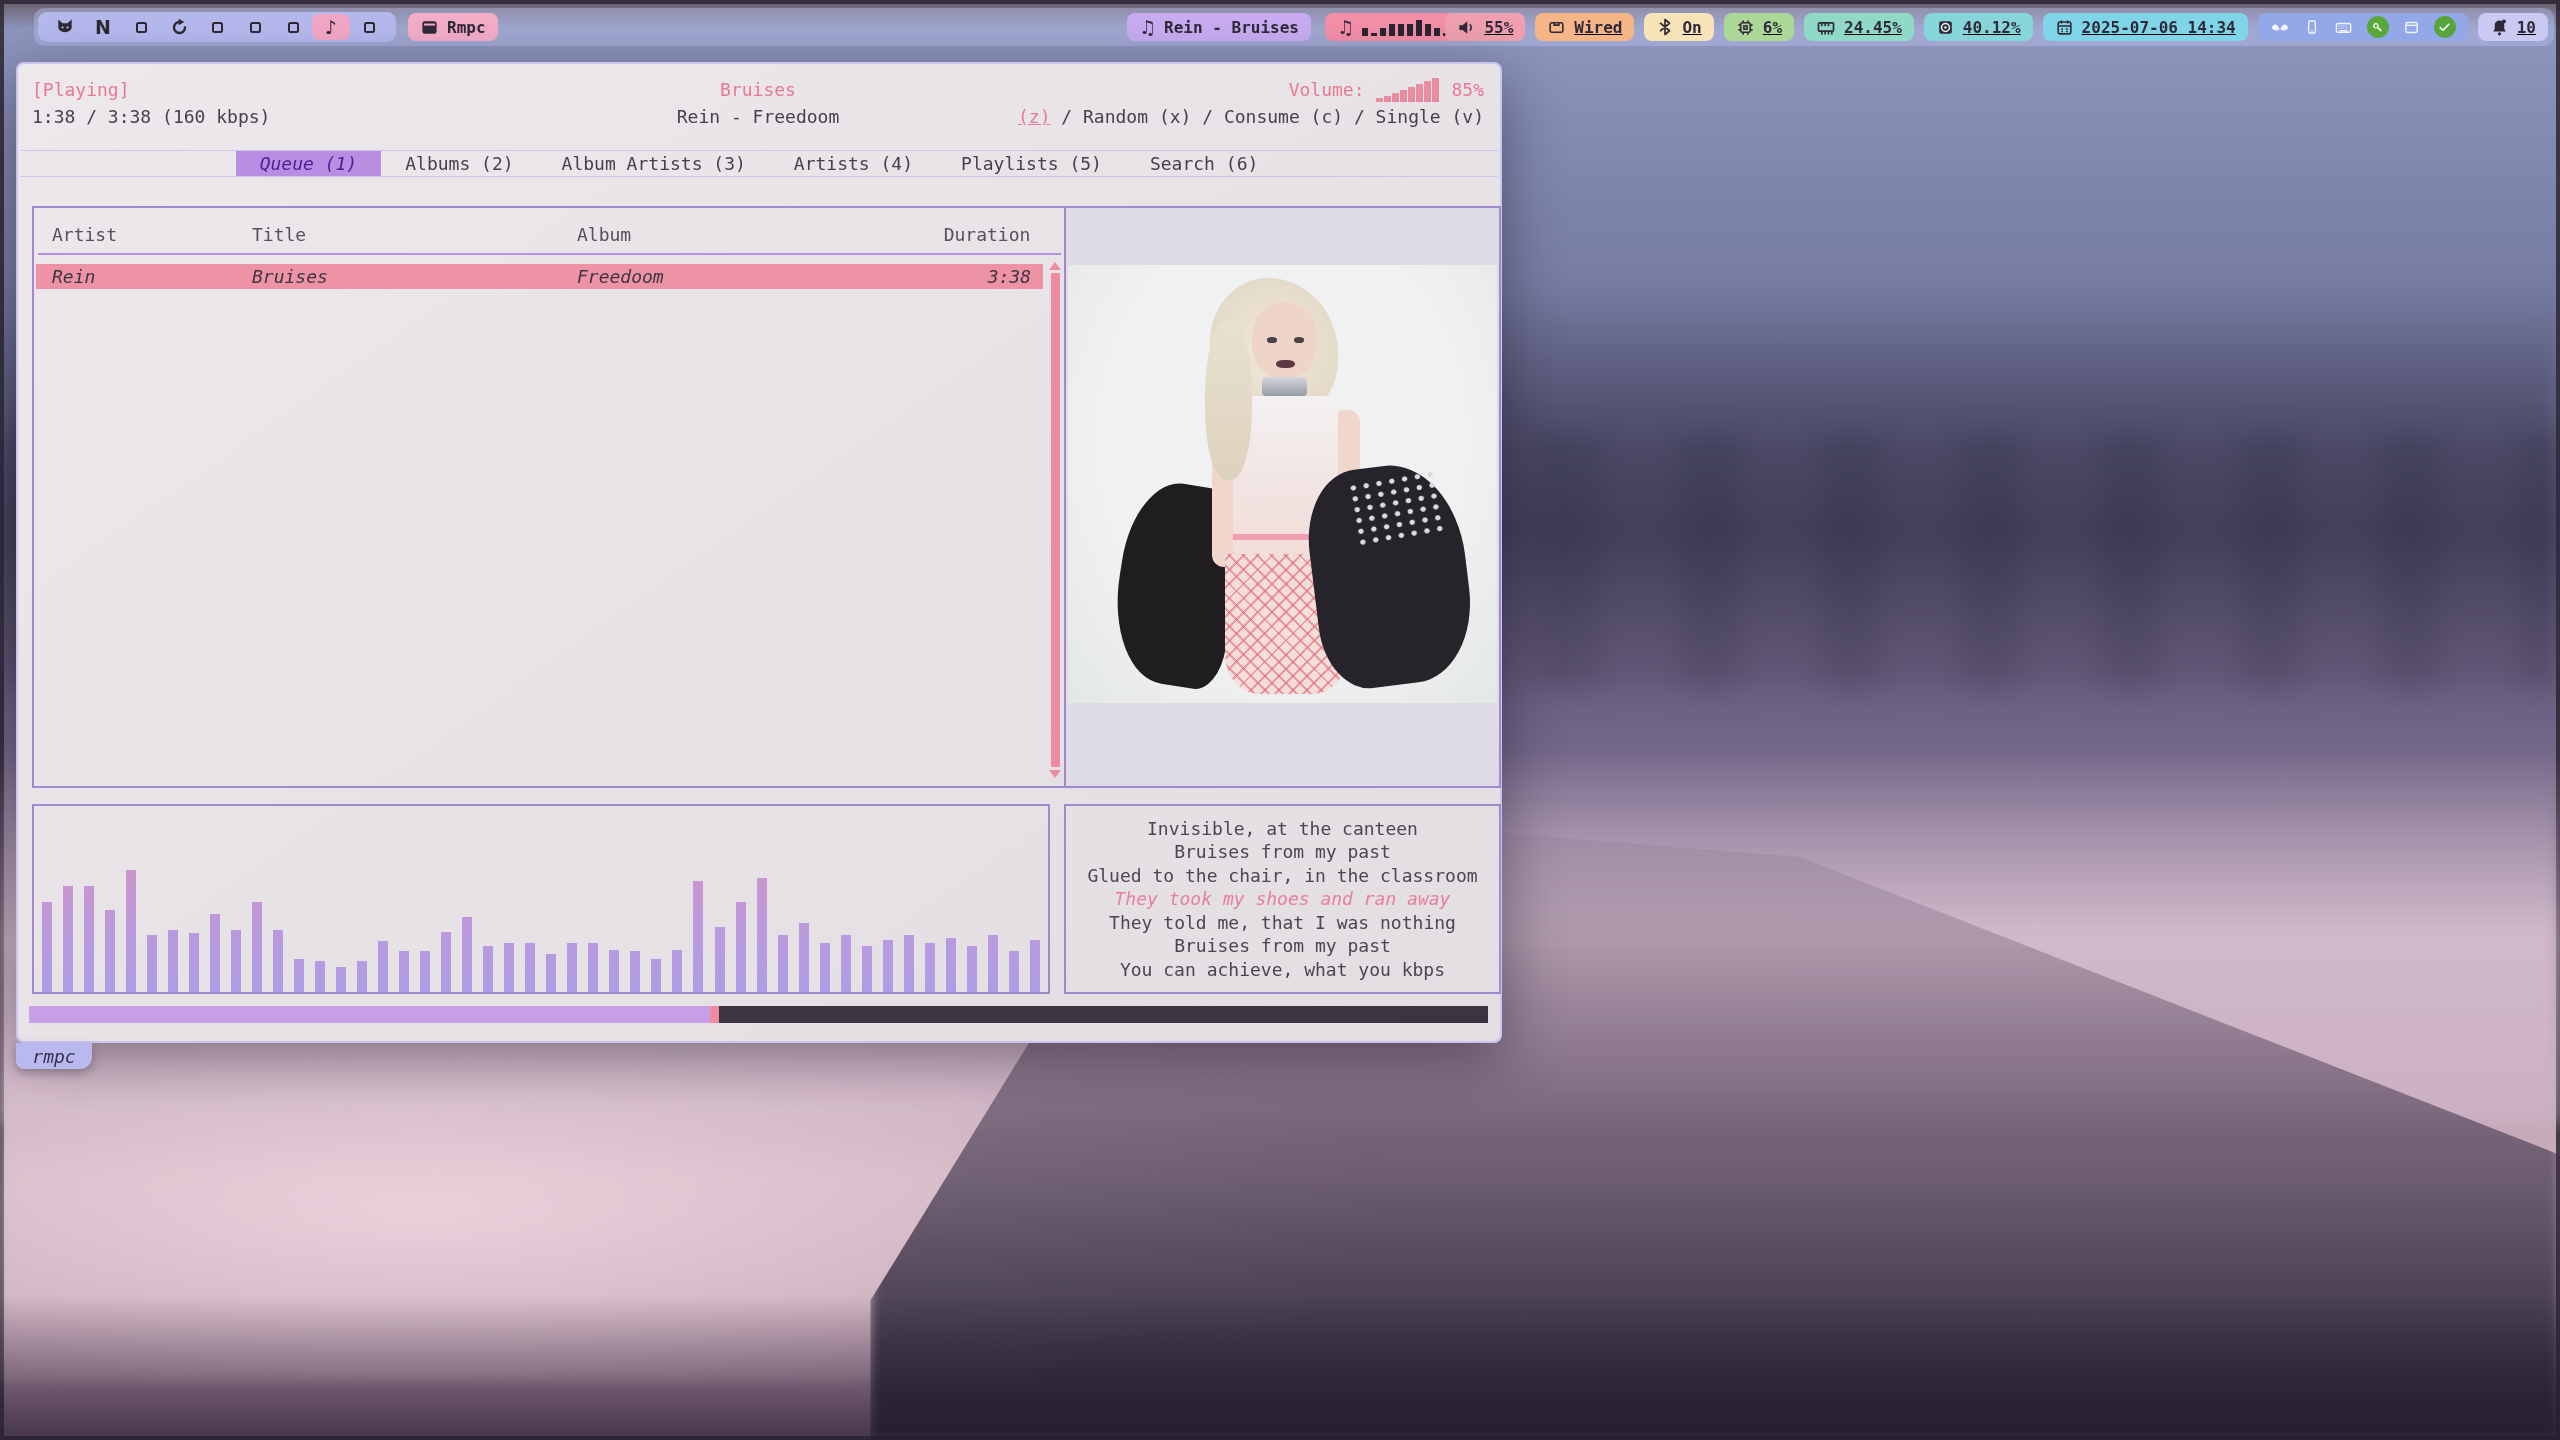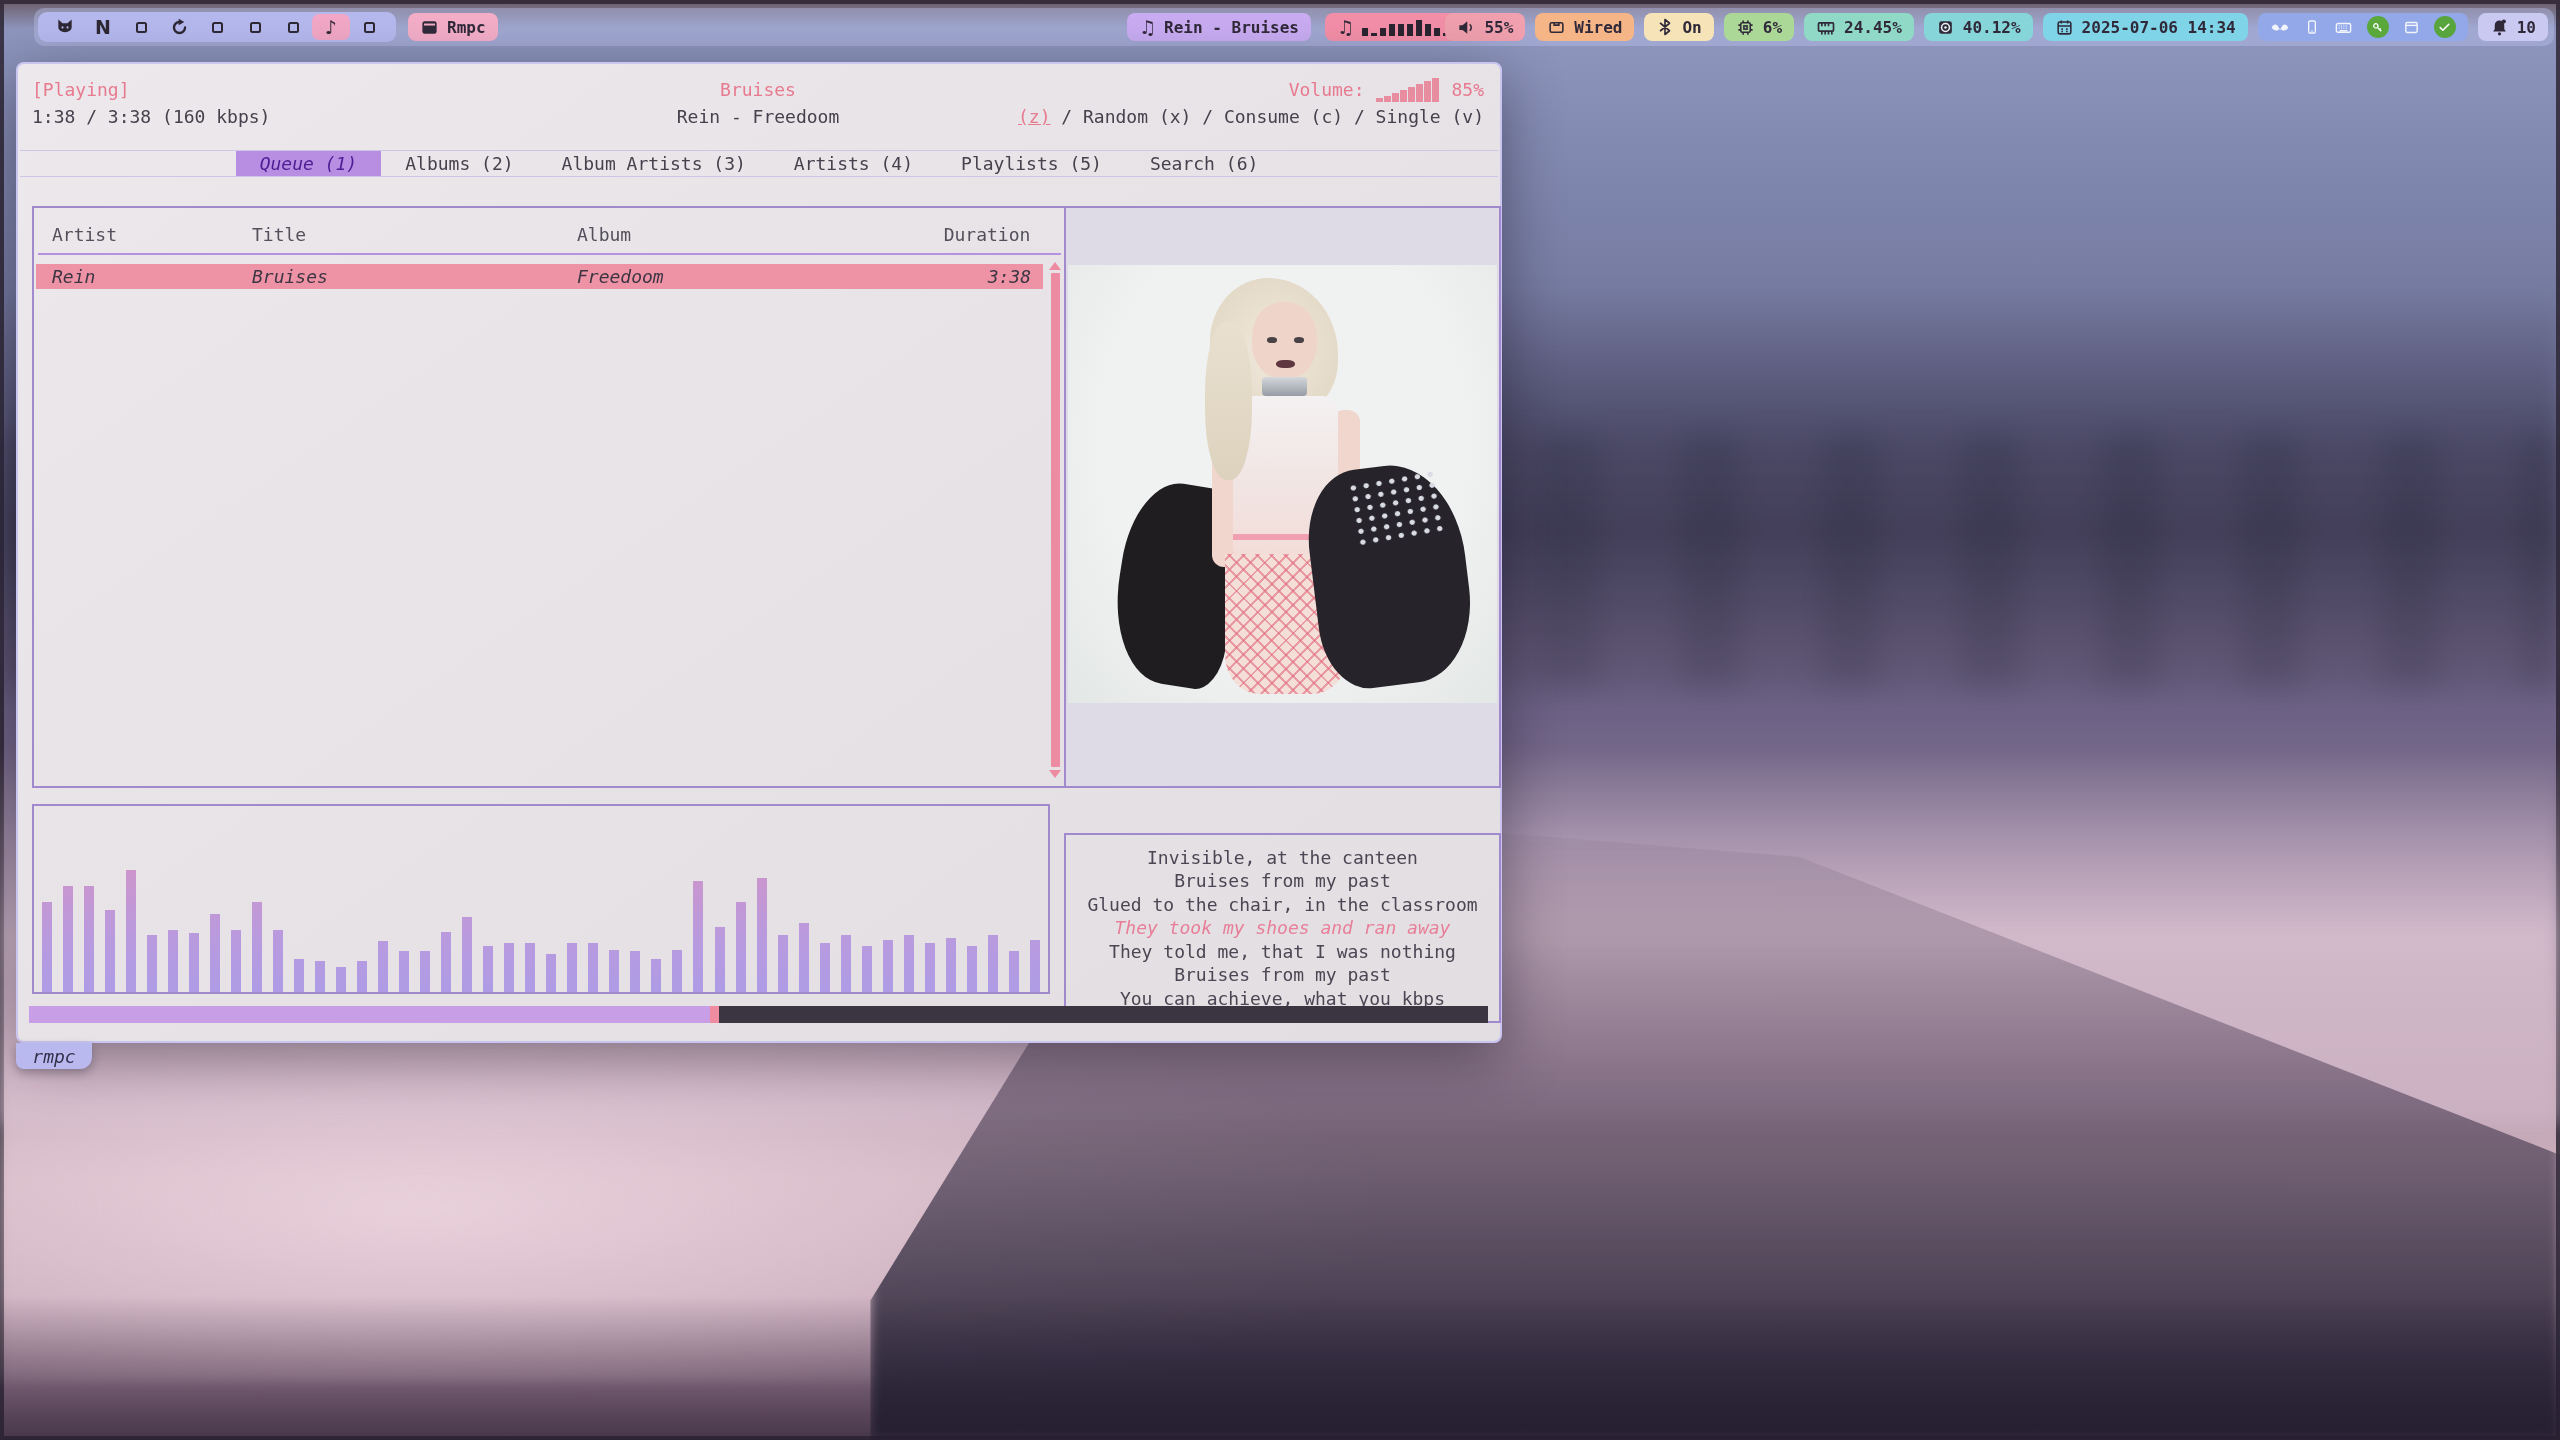--- a/index.html
+++ b/index.html
@@ -23,21 +23,21 @@
   .ws{width:38px;height:26px;display:flex;align-items:center;justify-content:center;color:#2e2834;}
   .ws.active{background:#f2a8c6;border-radius:7px;}
   .pill{height:28px;border-radius:8px;display:flex;align-items:center;gap:8px;padding:0 12px;
     color:#30293a;font-weight:bold;font-size:16px;white-space:nowrap;}
   .task-pill{background:#f4aec8;}
   .center-group{position:absolute;left:50%;top:5px;transform:translateX(-50%);display:flex;gap:14px;}
   .np-pill{background:#c9acf2;}
   .viz-pill{background:#f48fa8;}
   .mini-viz{display:flex;align-items:flex-end;gap:3px;height:17px;}
   .mini-viz span{width:6px;background:#2a2430;display:block;}
-  .right-group{position:absolute;right:6px;top:5px;display:flex;gap:10px;align-items:flex-end;}
+  .right-group{position:absolute;right:6px;top:5px;display:flex;gap:10px;align-items:flex-end;text-decoration:underline;}
   .tray-pill{gap:14px;}
   .tray-pill .icon{color:#f2f4fa;display:flex;}
   .tray-circle{width:22px;height:22px;border-radius:50%;display:flex;align-items:center;justify-content:center;}
   .icon{display:inline-flex;align-items:center;justify-content:center;line-height:1;}
   .sq{width:11px;height:11px;border:2.5px solid #2e2834;border-radius:2.5px;display:block;}
   .nv{font-weight:900;font-size:19px;font-family:"DejaVu Sans",sans-serif;}
   .note{font-family:"DejaVu Sans",sans-serif;font-size:19px;font-weight:bold;}
 
   
   .window{position:absolute;left:16px;top:62px;width:1486px;height:981px;
@@ -91,21 +91,21 @@
   .aa-jacket-r{right:7%;top:46%;width:36%;height:50%;background:#26232a;border-radius:35% 45% 40% 30%;transform:rotate(-7deg);}
   .aa-studs{right:12%;top:48%;width:22%;height:15%;transform:rotate(-10deg);
     background-image:radial-gradient(#d9dde3 2.5px,transparent 3.2px);background-size:13px 11px;}
 
   .viz-panel{left:14px;top:740px;width:1018px;height:190px;}
   .viz-bars{position:absolute;left:8px;right:8px;top:0;bottom:0;display:flex;align-items:flex-end;justify-content:space-between;}
   .vbar{width:10px;background:linear-gradient(180deg,#db8fb9 0%,#cc95cc 35%,#b99ade 70%,#ae9ce6 100%);
     background-size:100% 186px;background-position:bottom;}
 
   .lyrics-panel{left:1046px;top:740px;width:437px;height:190px;display:flex;flex-direction:column;
-    justify-content:center;align-items:center;color:#4a4653;line-height:23.5px;margin-top:29px;}
+    justify-content:center;align-items:center;color:#4a4653;line-height:23.5px;}
   .lyric.current{color:#e87f98;font-style:italic;}
 
   .progress{position:absolute;left:11px;right:12px;top:942px;height:17px;display:flex;}
   .p-fill{background:#c89fe6;}
   .p-head{width:9px;background:#f08ca0;}
   .p-rest{flex:1;background:#3b3542;}
 
   .rmpc-tag{position:absolute;left:16px;top:1043px;width:76px;height:26px;background:#b9b9f0;
     color:#33304a;font-style:italic;font-size:18px;display:flex;align-items:center;justify-content:center;
     border-radius:0 0 12px 8px;box-shadow:0 4px 10px rgba(22,16,34,.3);}

